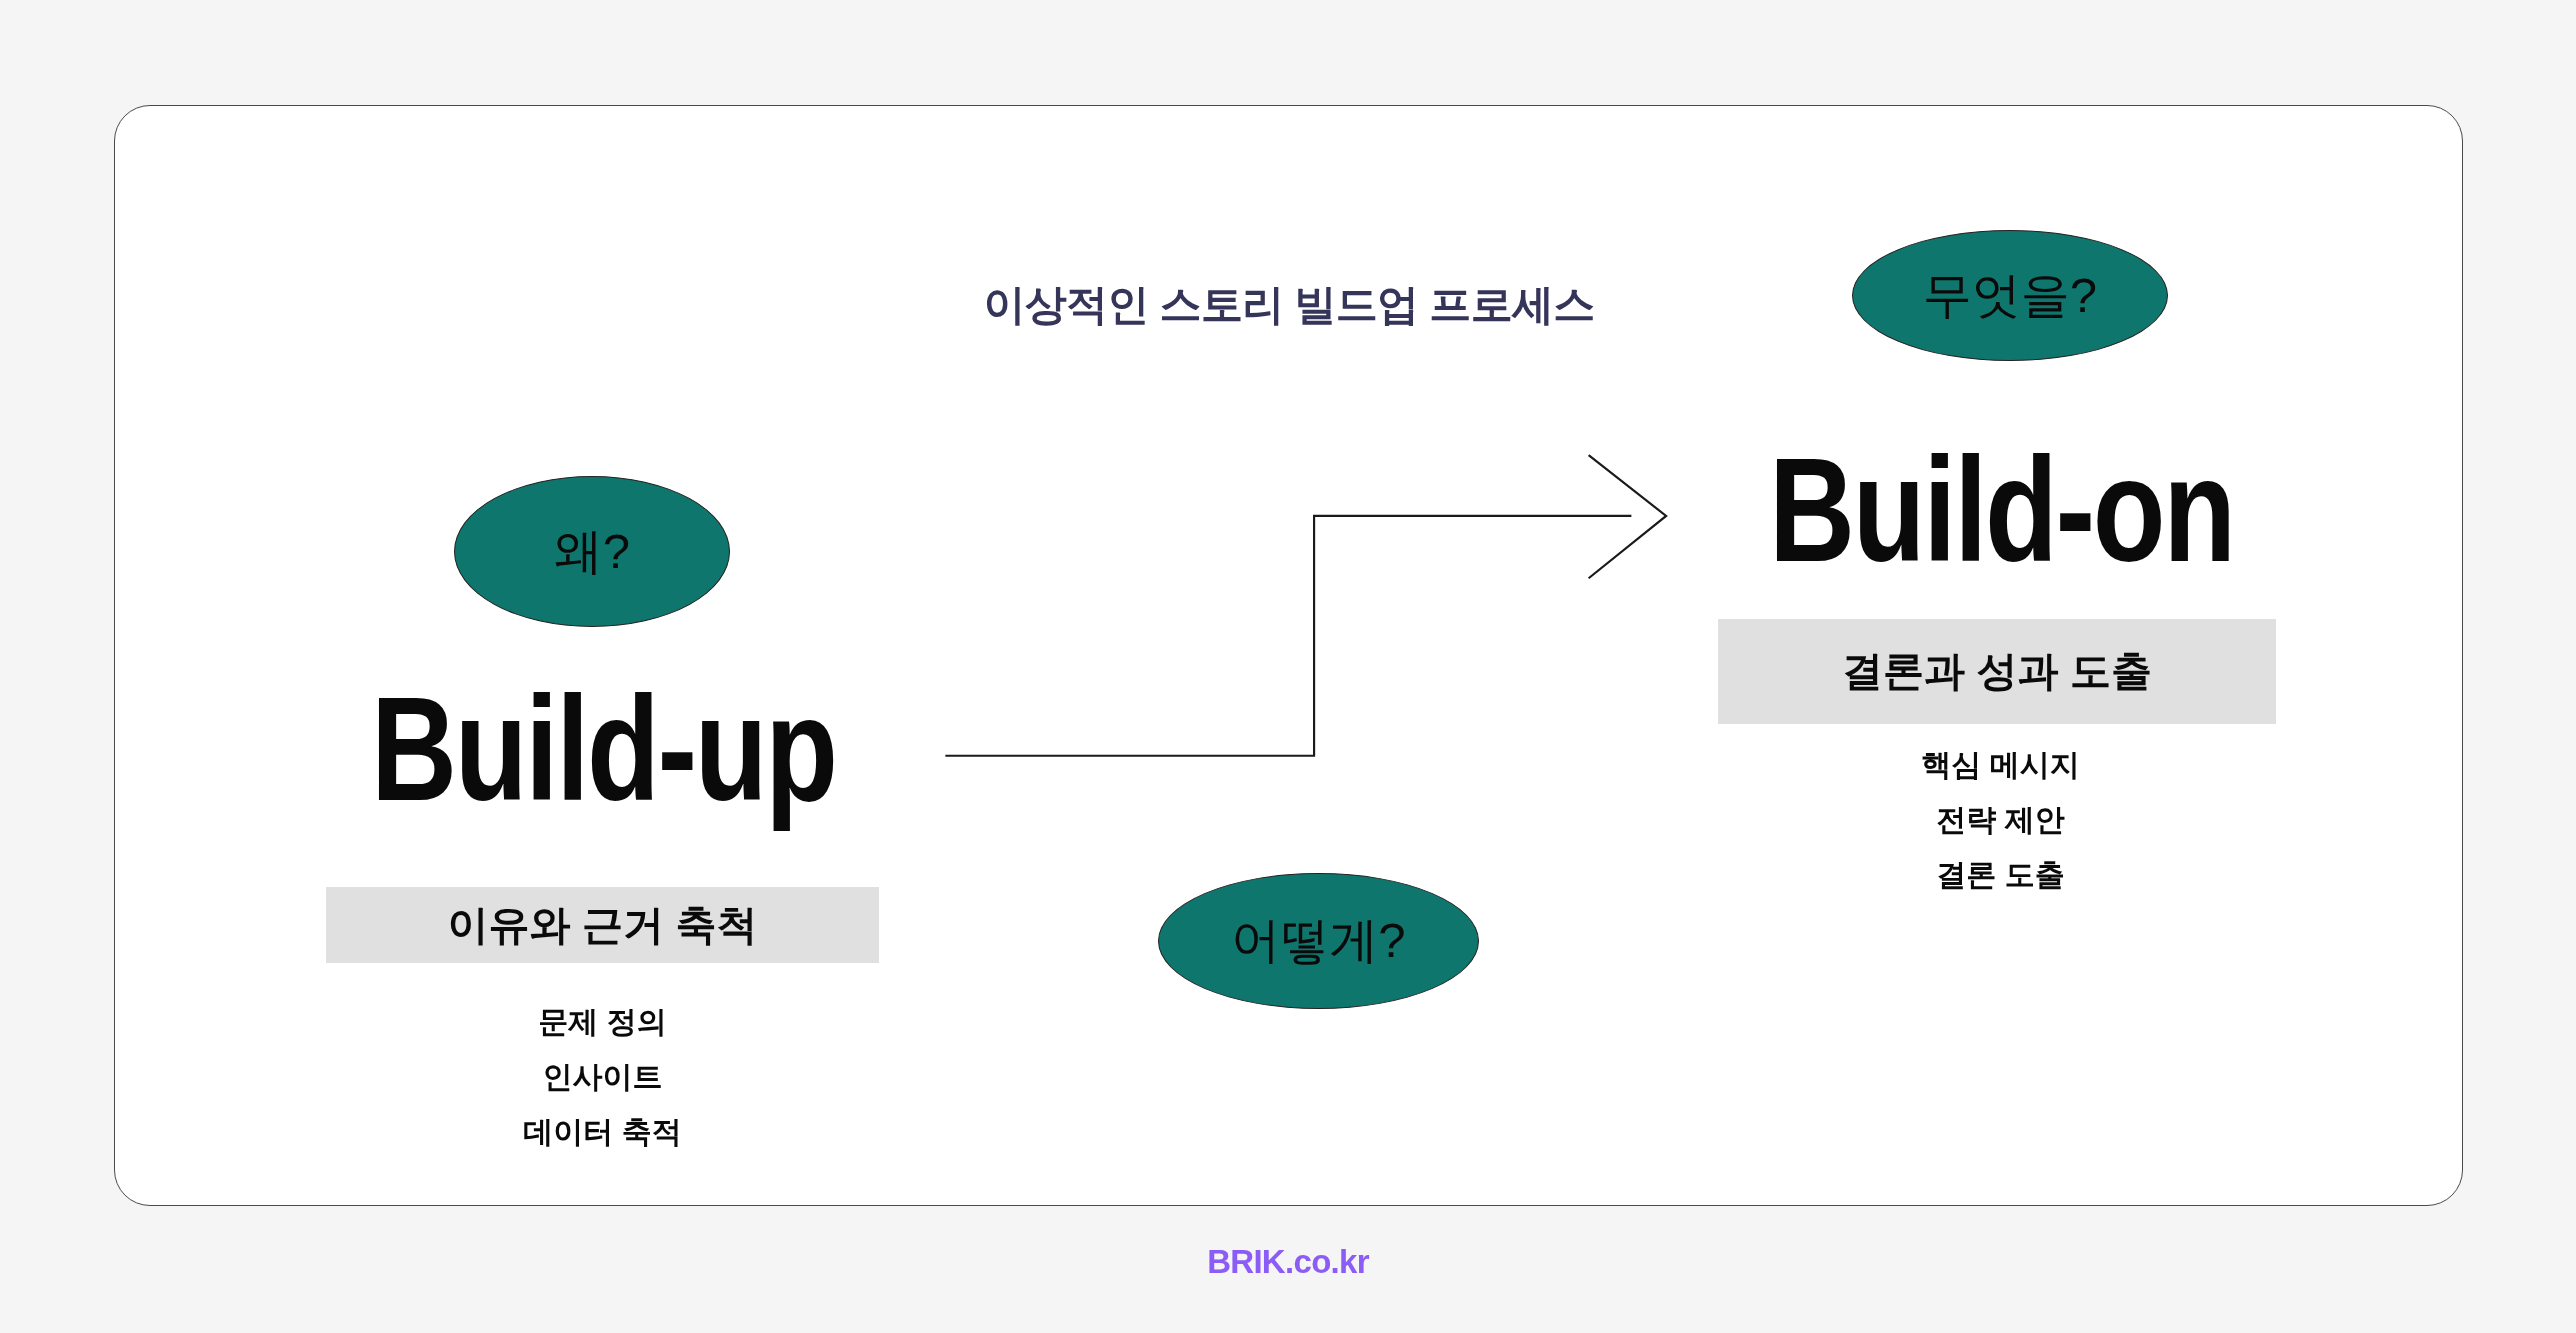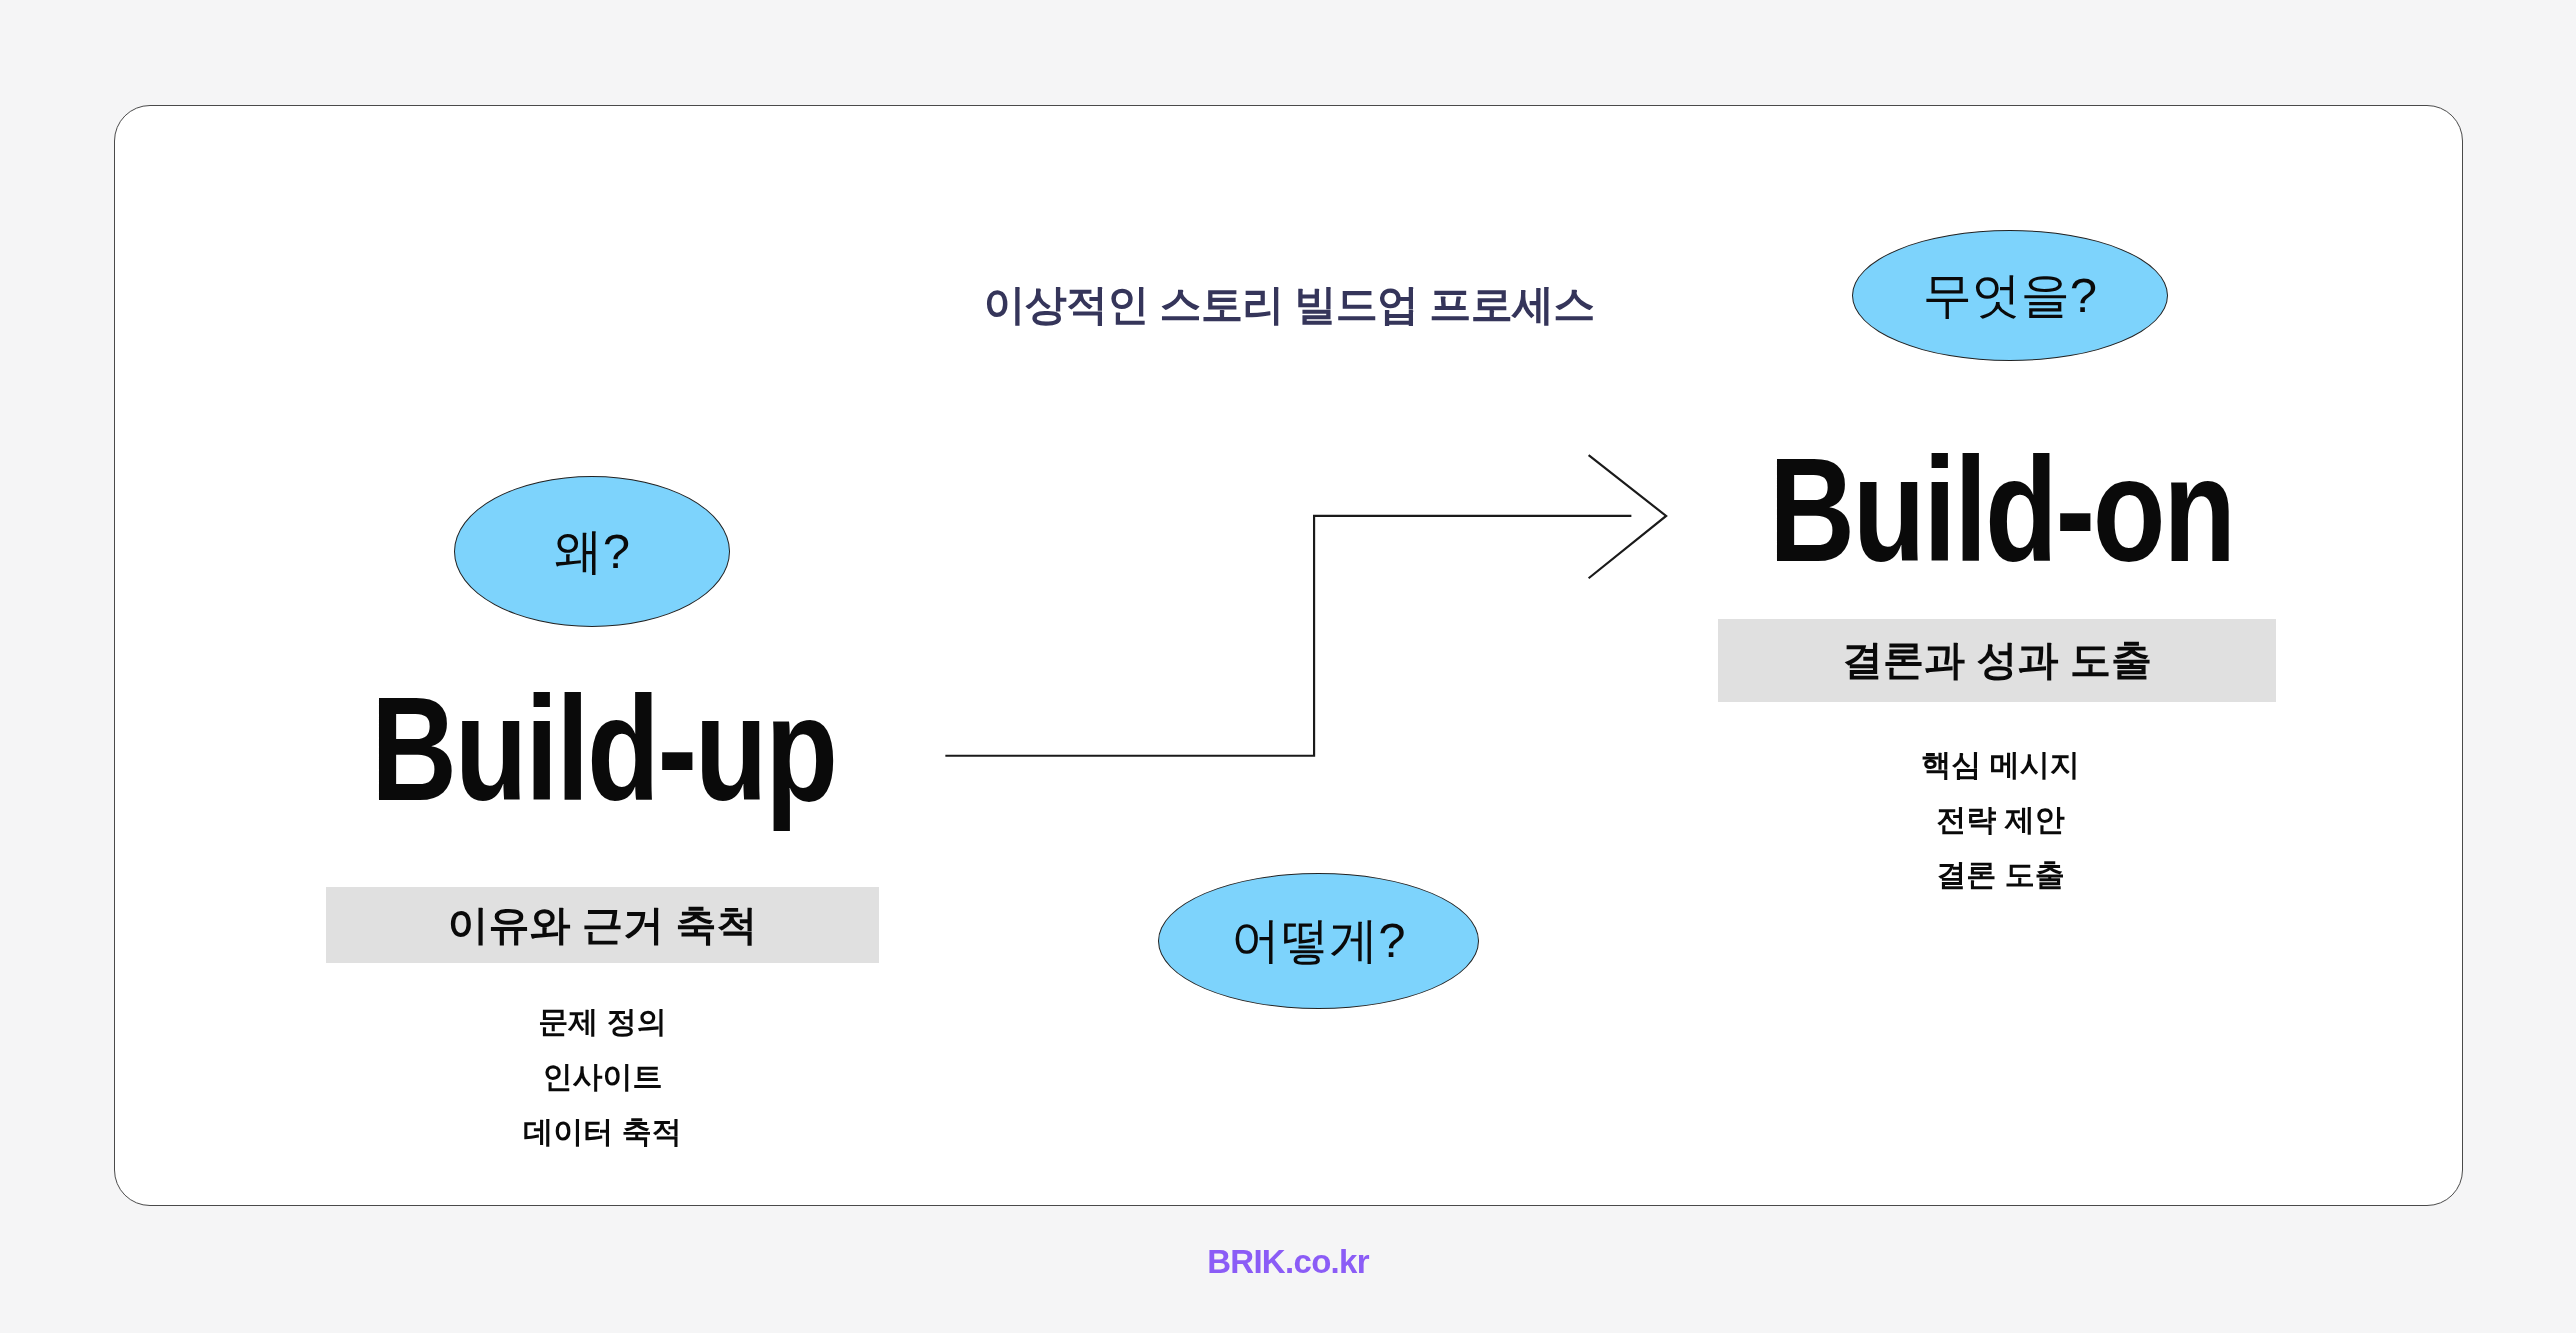--- a/index.html
+++ b/index.html
@@ -38,21 +38,21 @@
     position: absolute;
     left: 0; top: 0;
     width: 2576px; height: 1334px;
     pointer-events: none;
   }
 
   .bubble {
     position: absolute;
     border: 1.4px solid #222222;
     border-radius: 50%;
-    background: #7dd3fc;
+    background: #0f766e;
     display: flex;
     align-items: center;
     justify-content: center;
   }
   .bubble span {
     font-size: 49px;
     font-weight: 500;
     color: #0a0a0a;
     white-space: nowrap;
   }
@@ -84,21 +84,21 @@
     background: #e0e0e0;
     display: flex;
     align-items: center;
     justify-content: center;
     font-size: 41px;
     font-weight: 700;
     color: #0a0a0a;
     white-space: nowrap;
   }
   .hl.hl-left  { left: 326px;  top: 879px; width: 553px; height: 76px; margin-top: 8px; }
-  .hl.hl-right { left: 1718px; top: 619px;  width: 558px; height: 83px; }
+  .hl.hl-right { left: 1718px; top: 619px;  width: 558px; height: 105px; }
 
   .list {
     position: absolute;
     width: 449px;
     text-align: center;
     font-size: 30px;
     font-weight: 700;
     color: #0a0a0a;
   }
   .list .li { line-height: 55px; white-space: nowrap; }

